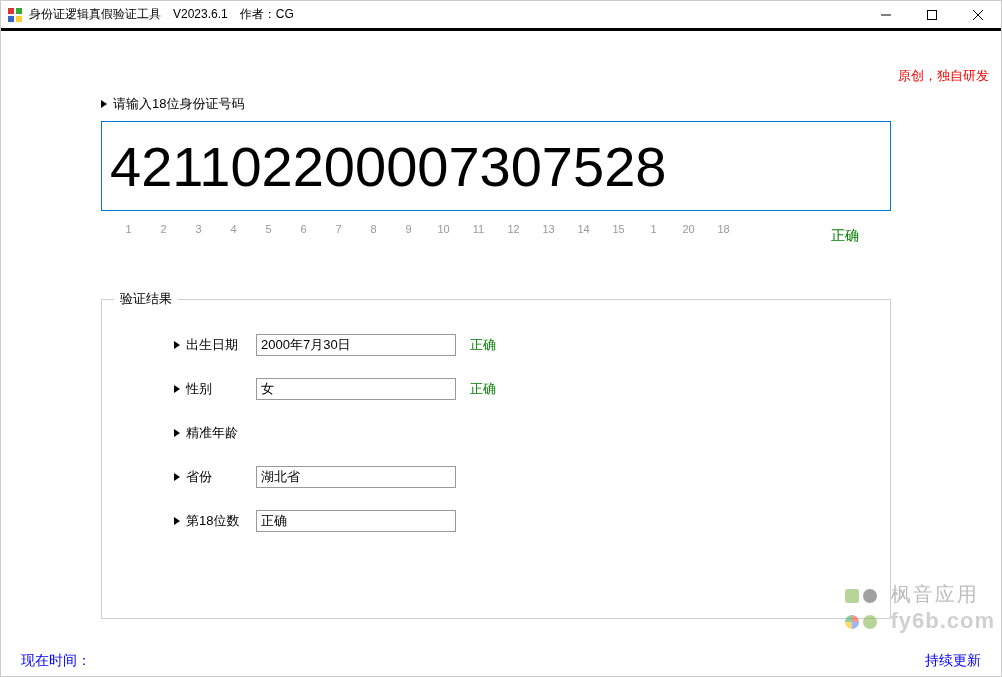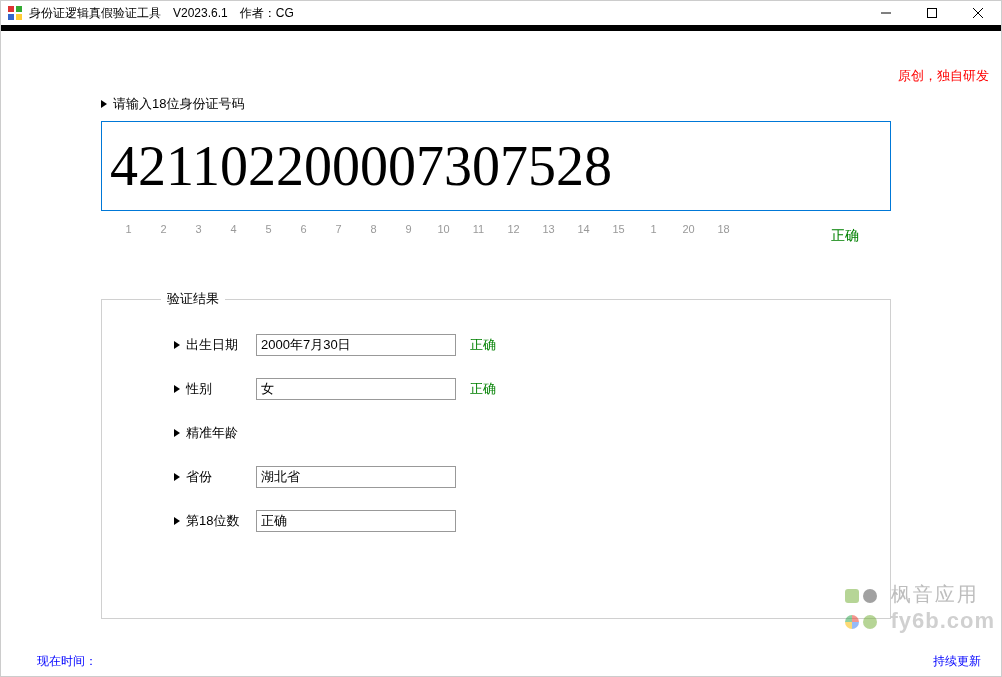--- a/index.html
+++ b/index.html
@@ -18,21 +18,21 @@
   display: flex;
   flex-direction: column;
   background: #fff;
 }
 .titlebar {
   height: 30px;
   background: #fff;
   display: flex;
   align-items: center;
   padding-left: 6px;
-  border-bottom: 6px solid #000000;
+  border-bottom: 3px solid #000000;
 }
 .app-icon {
   width: 16px; height: 16px; margin-right: 6px;
   display: inline-flex; align-items: center; justify-content: center;
 }
 .title-text { font-size: 12px; color: #000; }
 .win-controls { margin-left: auto; display: flex; }
 .win-btn {
   width: 46px; height: 30px;
   display: flex; align-items: center; justify-content: center;
@@ -68,21 +68,21 @@
   margin-right: 6px;
 }
 .big-input {
   position: absolute;
   top: 90px;
   left: 100px;
   width: 790px;
   height: 90px;
   border: 1px solid #0078d7;
   font-size: 56px;
-  font-family: Liberation Serif, serif;
+  font-family: Liberation Sans, sans-serif;
   padding: 4px 8px;
   letter-spacing: 0px;
   color: #000;
   outline: none;
 }
 .position-markers {
   position: absolute;
   top: 192px;
   left: 110px;
   width: 790px;
@@ -110,21 +110,20 @@
   border: 1px solid #d0d0d0;
   padding-top: 24px;
 }
 .result-legend {
   position: absolute;
   top: -10px;
   left: 12px;
   background: #fff;
   padding: 0 6px;
   font-size: 13px;
-  margin-left: 47px;
 }
 .field-row {
   display: flex;
   align-items: center;
   margin: 8px 0 18px 72px;
   height: 26px;
 }
 .field-row .arrow { margin-right: 6px; }
 .field-label {
   width: 70px;
@@ -139,24 +138,24 @@
   background: #fff;
 }
 .field-status {
   margin-left: 14px;
   color: #008000;
   font-size: 13px;
 }
 .footer {
   position: absolute;
   bottom: 6px;
-  left: 36px;
+  left: 20px;
   right: 20px;
   display: flex;
-  font-size: 12px;
+  font-size: 14px;
 }
 .footer-left { color: #0000ff; }
 .footer-right { margin-left: auto; color: #0000ff; }
 .watermark {
   position: absolute;
   right: 6px;
   bottom: 42px;
   opacity: 0.55;
   text-align: left;
   pointer-events: none;

